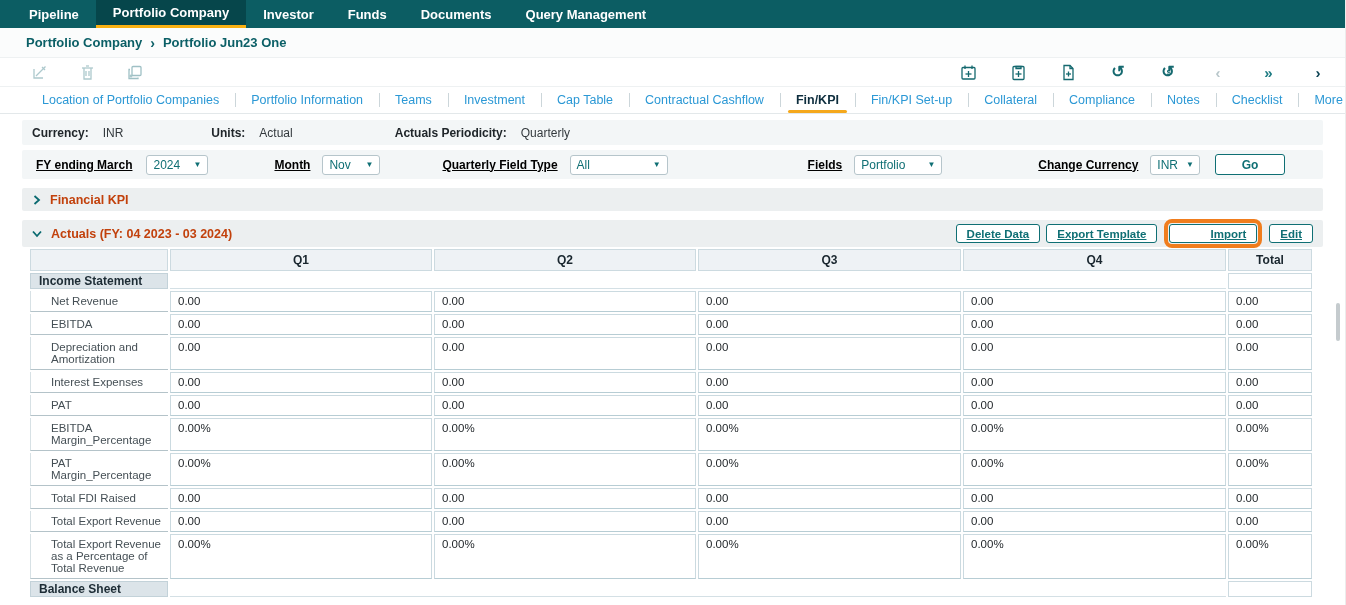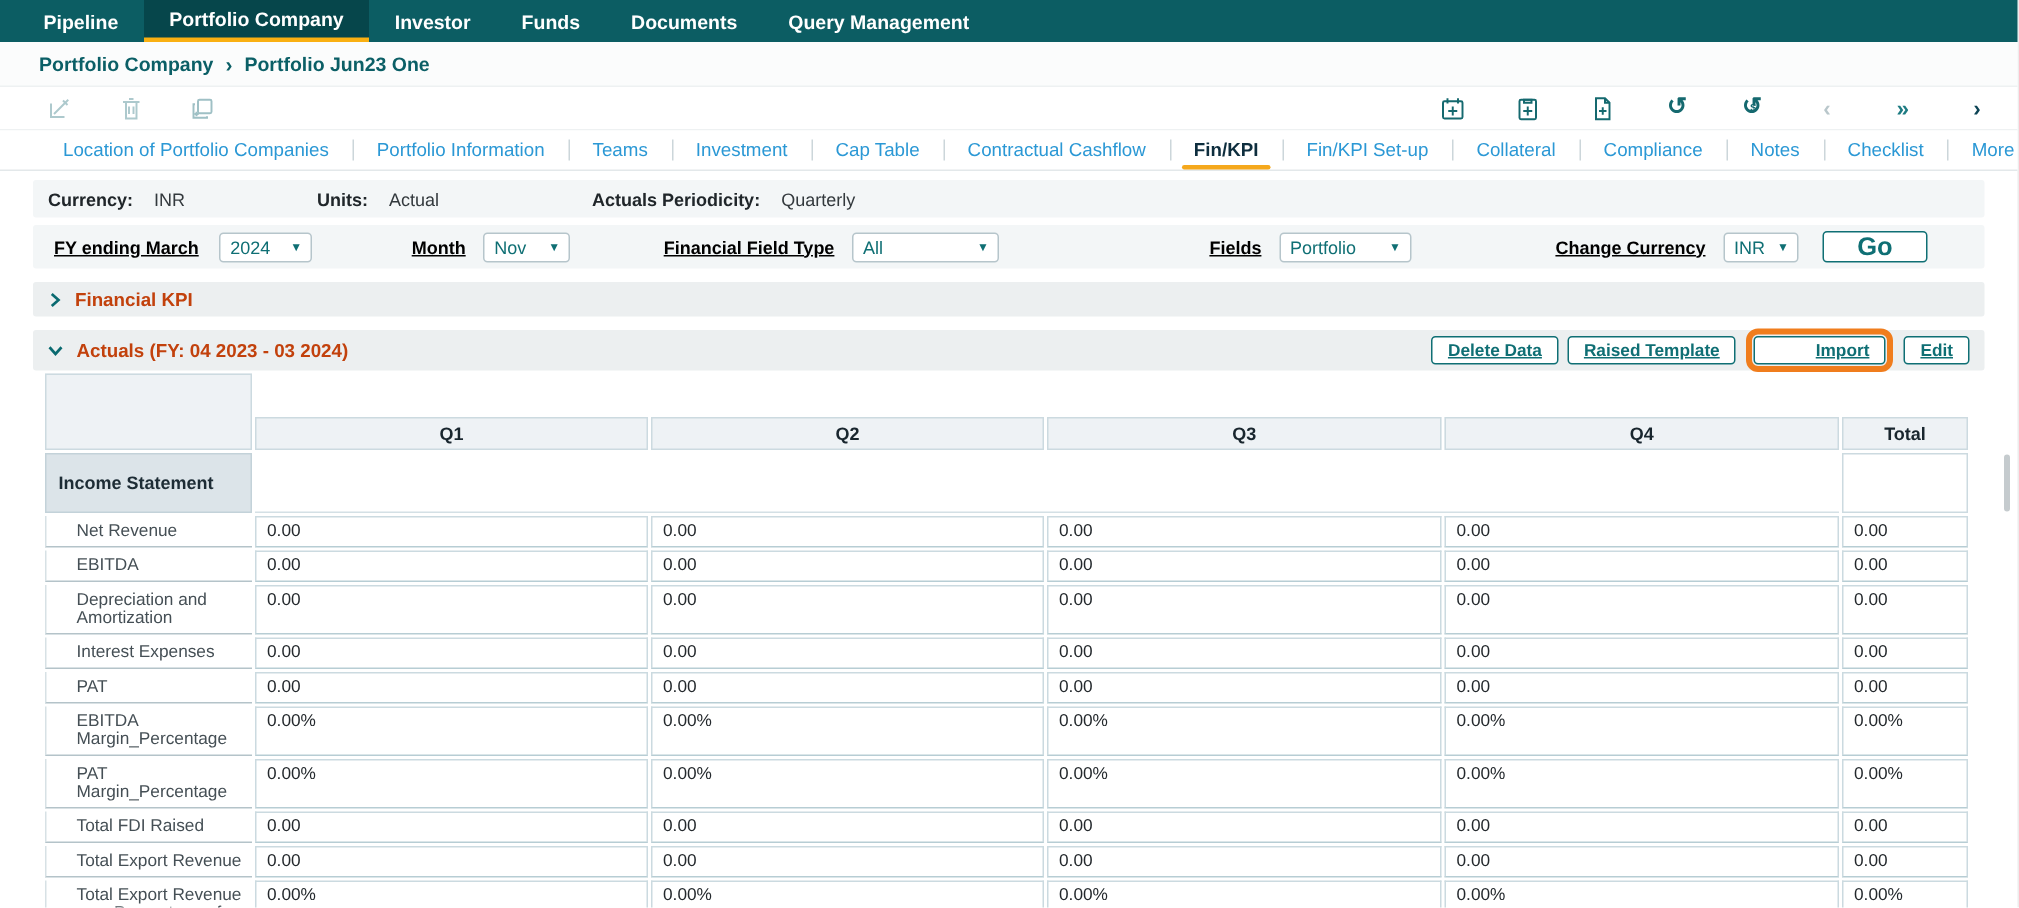--- a/index.html
+++ b/index.html
@@ -63,41 +63,41 @@
   .info-bar .grp { display:flex; align-items:center; }
 
   .filter-bar { height:29px; background:#f3f6f7; border-radius:2px; display:flex; align-items:center;
     font-size:12px; padding:0 10px; margin-bottom:9px; }
   .flabel { font-weight:700; color:#000000; white-space:nowrap;text-decoration:underline; }
   .fselect { display:flex; align-items:center; justify-content:space-between; background:#fff;
     border:1px solid #b6c5cb; border-radius:3px; height:20px; padding:0 6px; color:#0f6f74;
     font-size:12px; cursor:pointer; }
   .fselect .arrow { color:#0f6f74; font-size:8px; margin-left:8px; }
   .go-btn { margin-left:auto; width:70px; height:21px; background:#fff; border:1px solid #0f6f74;
-    border-radius:3px; color:#0f6f74; font-size:17px; font-weight:700; cursor:pointer; margin-right:28px; }
+    border-radius:3px; color:#0f6f74; font-size:12px; font-weight:700; cursor:pointer; margin-right:28px; }
 
   .section-bar { height:23px; background:#eceff0; border-radius:2px; display:flex; align-items:center;
     padding:0 10px; margin-bottom:9px; cursor:pointer; }
   .section-bar .chev-icon { margin-right:9px; display:flex; align-items:center; }
   .section-bar .stitle { color:#c2410c; font-size:12.5px; font-weight:700; }
   .section-bar.actuals { height:27px; margin-bottom:2px; }
   .actuals-btns { margin-left:auto; display:flex; align-items:center; gap:6px; }
   .abtn { background:#fff; border:1px solid #0f6f74; border-radius:3px; height:19px; padding:0 10px;
     color:#0f6f74; font-size:11.5px; font-weight:700; cursor:pointer; white-space:nowrap;text-decoration:underline; }
   .import-hl { outline:4px solid #f07d1d; outline-offset:1px;padding-left:40px; }
 
   
   .fin-table { padding-left:8px; font-size:11.5px; }
   .trow { display:grid; grid-template-columns:138px 262px 262px 263px 263px 84px; column-gap:2px;
     margin-bottom:2px; }
   .hcell { background:#eef2f5; border:1px solid #ccdae0; text-align:center; font-weight:700;
-    color:#19262e; padding:3px 4px; font-size:12px;margin-top:29px; }
+    color:#19262e; padding:3px 4px; font-size:12px; }
   .lhead { background:#eef2f5; border:1px solid #ccdae0; }
   .band-label { background:#dce4e9; border:1px solid #c3d2d9; font-weight:700; color:#1d2c35;
-    padding:12px 8px; font-size:12px; }
+    padding:0 8px; font-size:12px; }
   .band-fill { border-bottom:1px solid #d4e0e5; grid-column:2 / 6; }
   .band-total { border:1px solid #ccdae0; }
   .row-label { color:#454f55; padding:4px 4px 4px 20px; border-bottom:1px solid #b4c3c9;
     border-left:1px solid #d7e1e5; line-height:12px; }
   .vcell { background:#fff; border:1px solid #cbdae0; border-bottom-color:#b7cdd4; padding:3px 7px;
     color:#24292d; line-height:13px; display:flex; align-items:flex-start; }
 
   .scroll-thumb { position:absolute; right:5px; top:303px; width:4px; height:38px; background:#c5cbce; border-radius:2px; }
 </style>
 </head>
@@ -227,21 +227,21 @@
       <span class="flabel" style="margin-left:4px">FY ending March</span>
       <span class="fselect" style="width:62px;margin-left:14px">
         <span>2024</span>
           <span class="arrow">▼</span>
       </span>
       <span class="flabel" style="margin-left:66px">Month</span>
       <span class="fselect" style="width:58px;margin-left:12px">
         <span>Nov</span>
           <span class="arrow">▼</span>
       </span>
-      <span class="flabel" style="margin-left:62px">Financial Field Type</span>
+      <span class="flabel" style="margin-left:62px">Quarterly Field Type</span>
       <span class="fselect" style="width:98px;margin-left:12px">
         <span>All</span>
           <span class="arrow">▼</span>
       </span>
       <span class="flabel" style="margin-left:140px">Fields</span>
       <span class="fselect" style="width:88px;margin-left:12px">
         <span>Portfolio</span>
           <span class="arrow">▼</span>
       </span>
       <span class="flabel" style="margin-left:96px">Change Currency</span>
@@ -263,21 +263,21 @@
 
     <div class="section-bar actuals">
       <span class="chev-icon">
         <svg width="10" height="9" viewBox="0 0 10 9" fill="none" stroke="#0a6a70" stroke-width="1.8">
             <path d="M1 2.5 L5 7 L9 2.5"></path>
           </svg>
       </span>
       <span class="stitle">Actuals (FY: 04 2023 - 03 2024)</span>
       <span class="actuals-btns">
         <button class="abtn">Delete Data</button>
-        <button class="abtn">Raised Template</button>
+        <button class="abtn">Export Template</button>
         <button class="abtn import-hl" style="margin:0 6px">Import</button>
         <button class="abtn">Edit</button>
       </span>
     </div>
 
     <div class="fin-table" id="fin-table">
         <div class="trow">
           <div class="lhead"></div>
           <div class="hcell">Q1</div>
           <div class="hcell">Q2</div>

